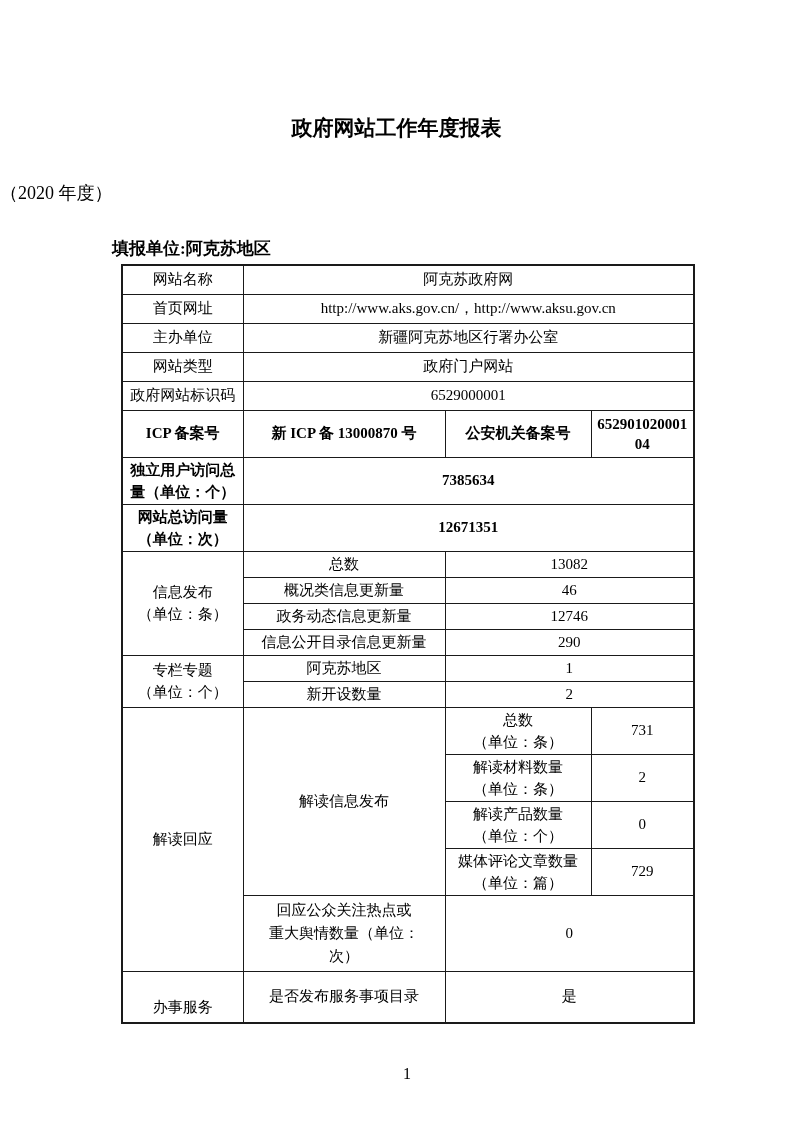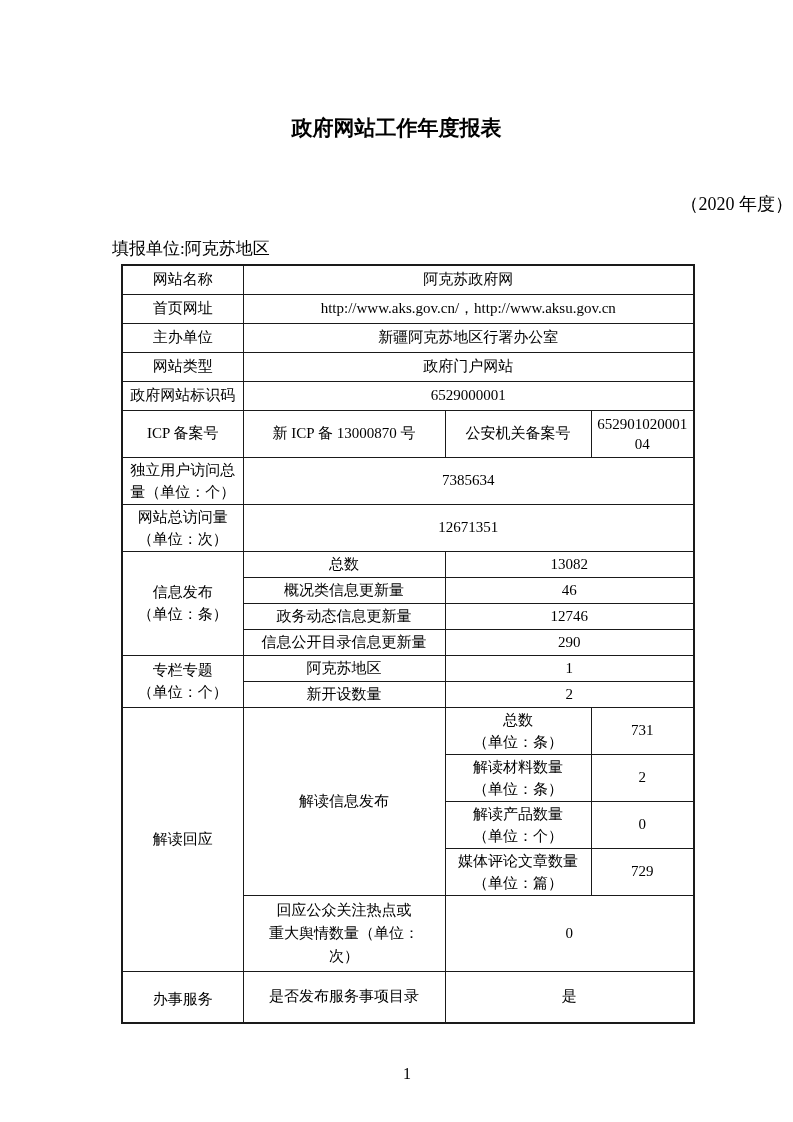--- a/index.html
+++ b/index.html
@@ -24,30 +24,29 @@
     font-weight: bold;
     font-size: 21px;
     letter-spacing: 0px;
     line-height: 38px;
   }
   .subtitle {
     position: absolute;
     top: 181px;
     left: 0;
     width: 100%;
-    text-align: right;
+    text-align: left;
     font-size: 18px;
     line-height: 24px;
-    margin-top: 11px;
   }
   .report-unit {
     position: absolute;
     top: 238px;
     left: 112px;
-    font-weight: normal;
+    font-weight: bold;
     font-size: 17px;
     line-height: 22px;
   }
   table.report-table {
     position: absolute;
     top: 264px;
     left: 121px;
     width: 572px;
     border-collapse: collapse;
     table-layout: fixed;
@@ -57,29 +56,29 @@
     border: 1px solid #1a1a1a;
     font-size: 15px;
     line-height: 21px;
     text-align: center;
     vertical-align: middle;
     white-space: pre-line;
     padding: 1px 3px;
     overflow: hidden;
   }
   tr.h29 { height: 29px; }
-  tr.h47 { height: 47px; }
+  tr.h47 { height: 47px; font-weight: bold; }
   tr.h26 { height: 26px; }
   tr.h46 { height: 46px; }
   tr.h76 { height: 76px; }
   tr.h52 { height: 52px; }
   td.twolines { line-height: 22px; }
   td.threelines { line-height: 23px; margin-top: 36px; }
   td.break { word-break: break-all; line-height: 20px; margin-left: 25px; }
-  td.vbottom { vertical-align: bottom; padding-bottom: 12px; }
+  td.vbottom { vertical-align: bottom; padding-bottom: 4px; }
   .page-number {
     position: absolute;
     top: 1063px;
     left: 121px;
     width: 572px;
     text-align: center;
     font-size: 16px;
     line-height: 22px;
   }
 </style>

